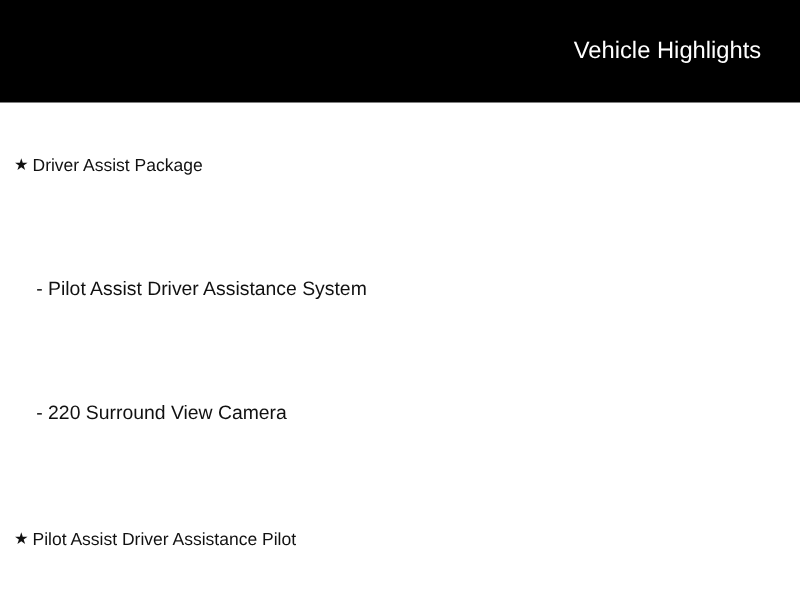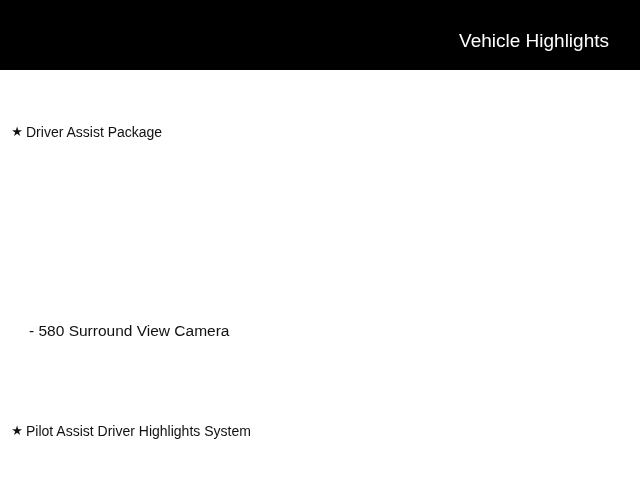--- a/index.html
+++ b/index.html
@@ -18,21 +18,21 @@
     width: 640px;
     height: 480px;
     background: #ffffff;
     box-sizing: border-box;
   }
   .header-bar {
     position: absolute;
     left: 0;
     top: 0;
     width: 640px;
-    height: 70px;
+    height: 82px;
     background: #000000;
     box-sizing: border-box;
   }
   .header-title {
     position: absolute;
     right: 31px;
     top: 29px;
     color: #ffffff;
     font-size: 19px;
     line-height: 24px;
@@ -97,25 +97,29 @@
     <div class="header-title">Vehicle Highlights</div>
   </div>
 
   <div class="content">
 
     <div class="item level-1 row-0">
       <span class="bullet">★</span>
       <span class="label">Driver Assist Package</span>
     </div>
 
+    <div class="item level-2 row-1">
+      <span class="bullet"></span>
+      <span class="label">- Pilot Assist Driver Assistance System</span>
+    </div>
 
     <div class="item level-2 row-2">
       <span class="bullet"></span>
-      <span class="label">- 580 Surround View Camera</span>
+      <span class="label">- 220 Surround View Camera</span>
     </div>
 
     <div class="item level-1 row-3">
       <span class="bullet">★</span>
-      <span class="label">Pilot Assist Driver Highlights System</span>
+      <span class="label">Pilot Assist Driver Assistance Pilot</span>
     </div>
 
   </div>
 </div>
 
 </body></html>

